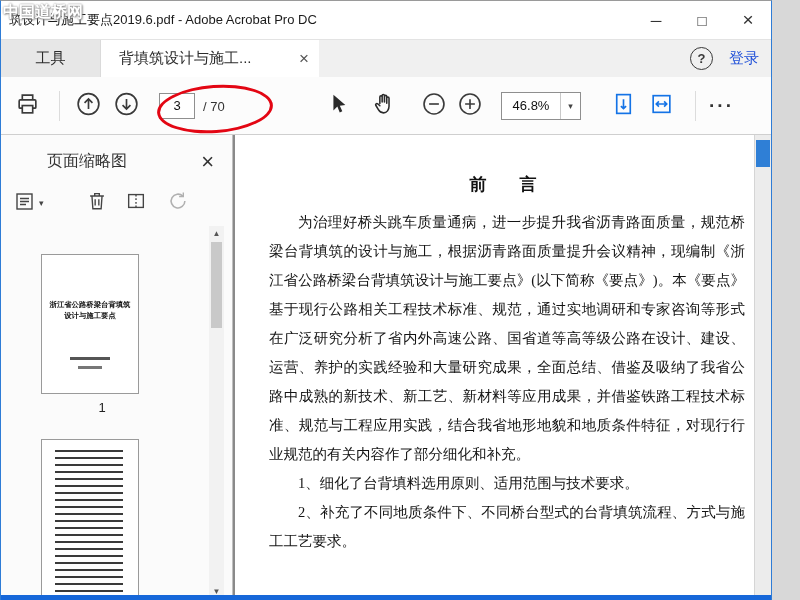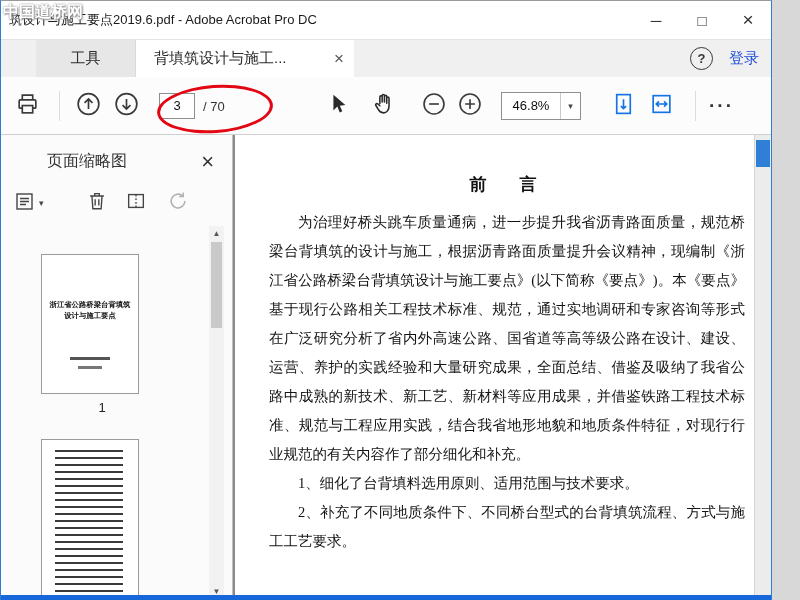--- a/index.html
+++ b/index.html
@@ -6,21 +6,21 @@
   html,body { background:#d8d8d8; font-family:"Liberation Sans", sans-serif; }
   .window { position:relative; width:772px; height:600px; background:#fff; overflow:hidden;
             border-top:1px solid #9a9a9a; border-left:1px solid #2e7cd6; border-right:1px solid #2e7cd6; }
 
   
   .titlebar { height:38px; display:flex; align-items:center; background:#fff; }
   .titlebar .title { font-size:13px; color:#1a1a1a; padding-left:8px; flex:1; white-space:nowrap; overflow:hidden; }
   .win-btn { width:46px; height:100%; display:flex; align-items:center; justify-content:center; font-size:15px; color:#333; cursor:default; }
 
   
-  .tabbar { height:38px; background:#f0f0f0; display:flex; align-items:stretch; border-top:1px solid #e3e3e3;padding-left:35px; }
+  .tabbar { height:38px; background:#f0f0f0; display:flex; align-items:stretch; border-top:1px solid #e3e3e3; }
   .tab-tools { width:100px; display:flex; align-items:center; justify-content:center; background:#e7e7e7; font-size:15px; color:#2b2b2b; border-right:1px solid #dadada; }
   .tab-doc { width:218px; background:#fff; display:flex; align-items:center; padding:0 10px 0 18px; font-size:15px; color:#2b2b2b; }
   .tab-doc .tab-close { margin-left:auto; font-size:17px; color:#555; }
   .tabbar-right { margin-left:auto; display:flex; align-items:center; gap:16px; padding-right:12px; }
   .help-circle { width:23px; height:23px; border:1.6px solid #383838; border-radius:50%; display:flex; align-items:center; justify-content:center; font-size:13px; font-weight:bold; color:#383838; }
   .signin { font-size:15px; color:#1d4ed8; }
 
   
   .toolbar { height:58px; background:#fcfcfc; border-bottom:1px solid #cfcfcf; position:relative; }
   .tb { position:absolute; top:50%; transform:translateY(-50%); display:flex; align-items:center; justify-content:center; }

